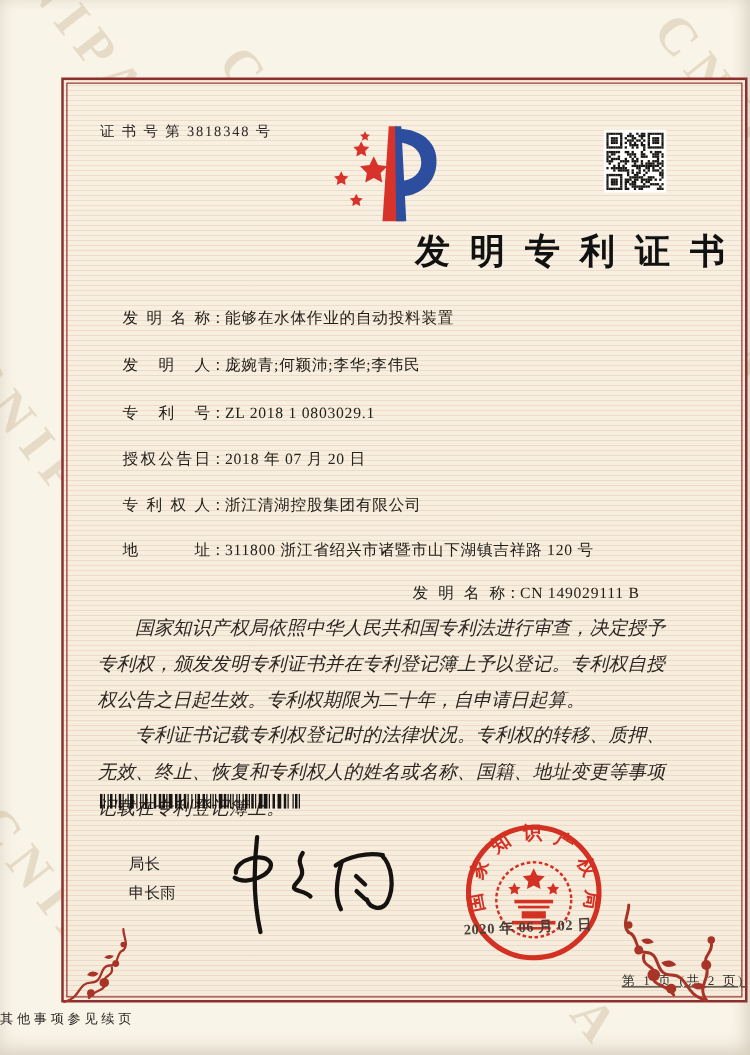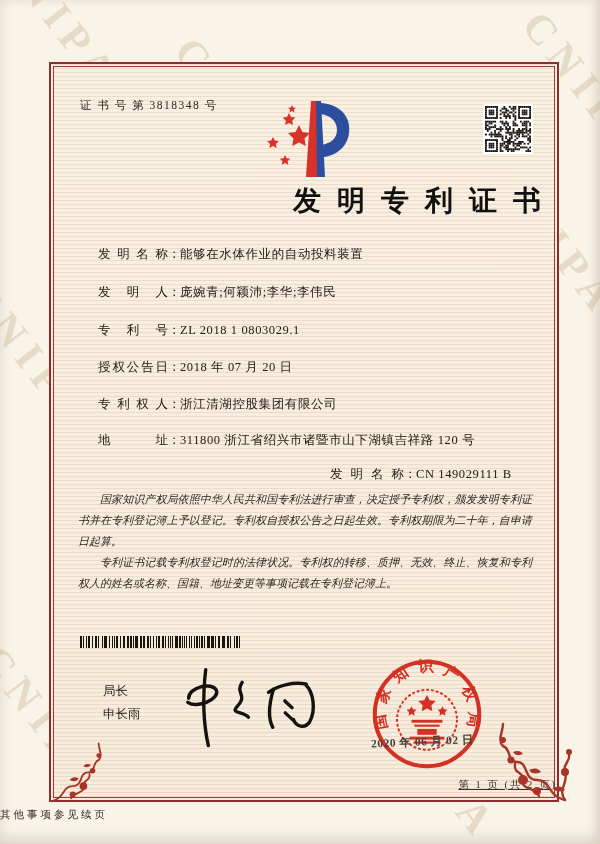--- a/index.html
+++ b/index.html
@@ -14,21 +14,21 @@
   .wm{
     position:absolute;font-weight:bold;font-size:42px;letter-spacing:9px;
     color:rgba(178,148,104,.26);transform:rotate(52deg);white-space:nowrap;
     pointer-events:none;user-select:none;
   }
   
   .frame{
     position:absolute;left:49px;top:62px;width:506px;height:736px;
     border:2px solid #8e2f2f;background:
       repeating-linear-gradient(180deg, rgba(198,140,118,.20) 0px, rgba(198,140,118,.20) 1px, rgba(0,0,0,0) 1px, rgba(0,0,0,0) 4px),
-      linear-gradient(#f8f0e1,#f6ecdc);
+      linear-gradient(#f8f0e1,#f6ecdc); padding-left: 39px;
   }
   .frame .innerline{
     position:absolute;inset:2px;border:1px solid #9a3a36;pointer-events:none;
   }
   .cert-no{position:absolute;left:29px;top:34px;font-size:11.5px;letter-spacing:1.5px;color:#2a2522;}
   .logo{position:absolute;left:208px;top:33px;width:96px;height:86px;}
   .qr{position:absolute;left:432px;top:40px;width:50px;height:50px;background:#fff;padding:2px;box-sizing:border-box;}
   .qr svg{display:block;width:100%;height:100%;}
   .title{
     position:absolute;left:0;top:118px;width:100%;text-align:right;
@@ -36,21 +36,21 @@
   }
   .rows{position:absolute;left:29px;top:182px;width:452px;}
   .row{position:absolute;left:18px;font-size:12.5px;white-space:nowrap;color:#242019;}
   .row .lbl{display:inline-block;width:70px;text-align:justify;text-align-last:justify;vertical-align:bottom;}
   .row .sep{display:inline-block;width:12px;}
   .row .val{letter-spacing:.6px;}
   .row2col .col2{position:absolute;left:232px;top:0;}
   .row2col .col2 .lbl{width:74px;}
   .paras{
     position:absolute;left:27px;top:425px;width:454px;
-    font-size:11px;line-height:1.92;font-style:italic;color:#2c2620;text-align:justify;
+    font-size:15px;line-height:1.92;font-style:italic;color:#2c2620;text-align:justify;
   }
   .paras p{margin:0;text-indent:2em;}
   .barcode{position:absolute;left:29px;top:570px;width:162px;height:12px;}
   .signer{position:absolute;left:36px;top:616px;font-size:12.5px;color:#221e1b;line-height:23px;margin-left:16px;}
   .signature{position:absolute;left:122px;top:596px;width:160px;height:92px;transform:rotate(-2deg);}
   .seal{position:absolute;left:318px;top:592px;width:116px;height:116px;opacity:.95;}
   .seal-date{
     position:absolute;left:320px;top:670px;width:120px;font-size:11.5px;font-weight:bold;
     color:#46403a;letter-spacing:.5px;transform:rotate(-2.5deg);white-space:nowrap;
   }

